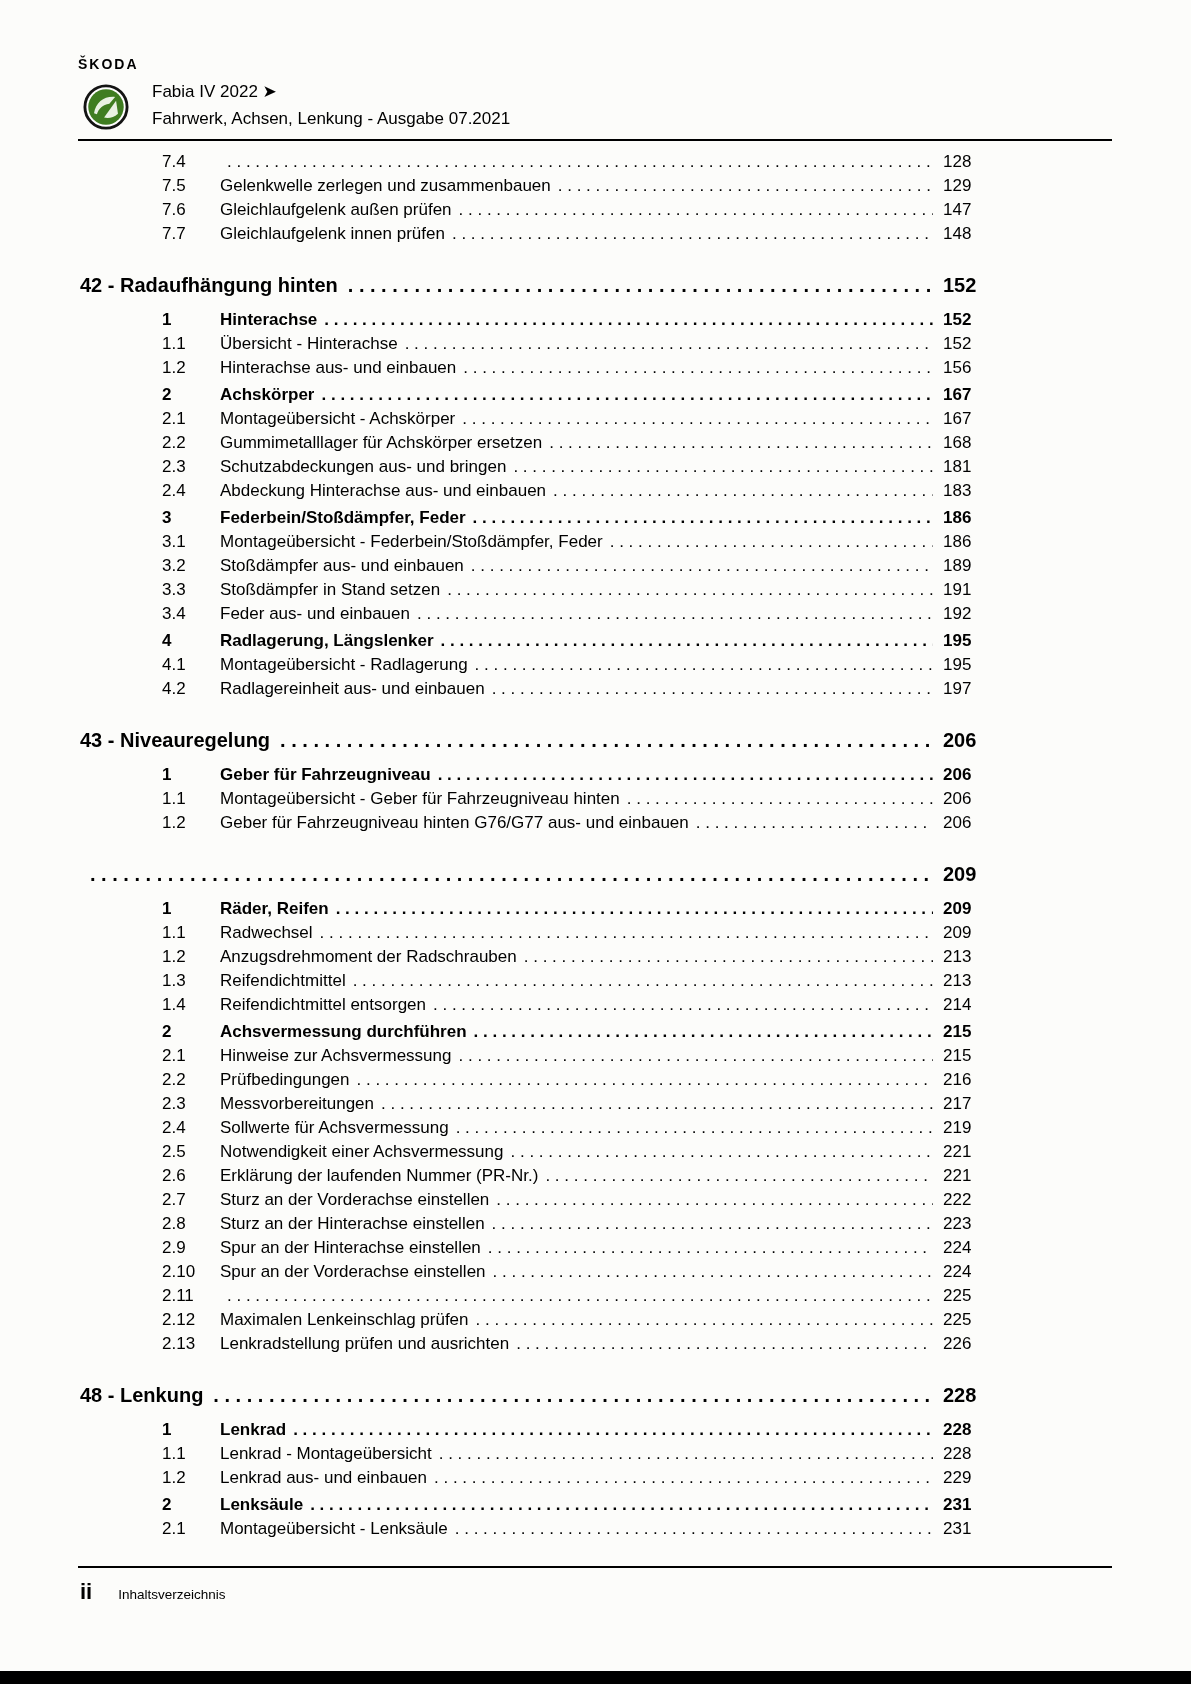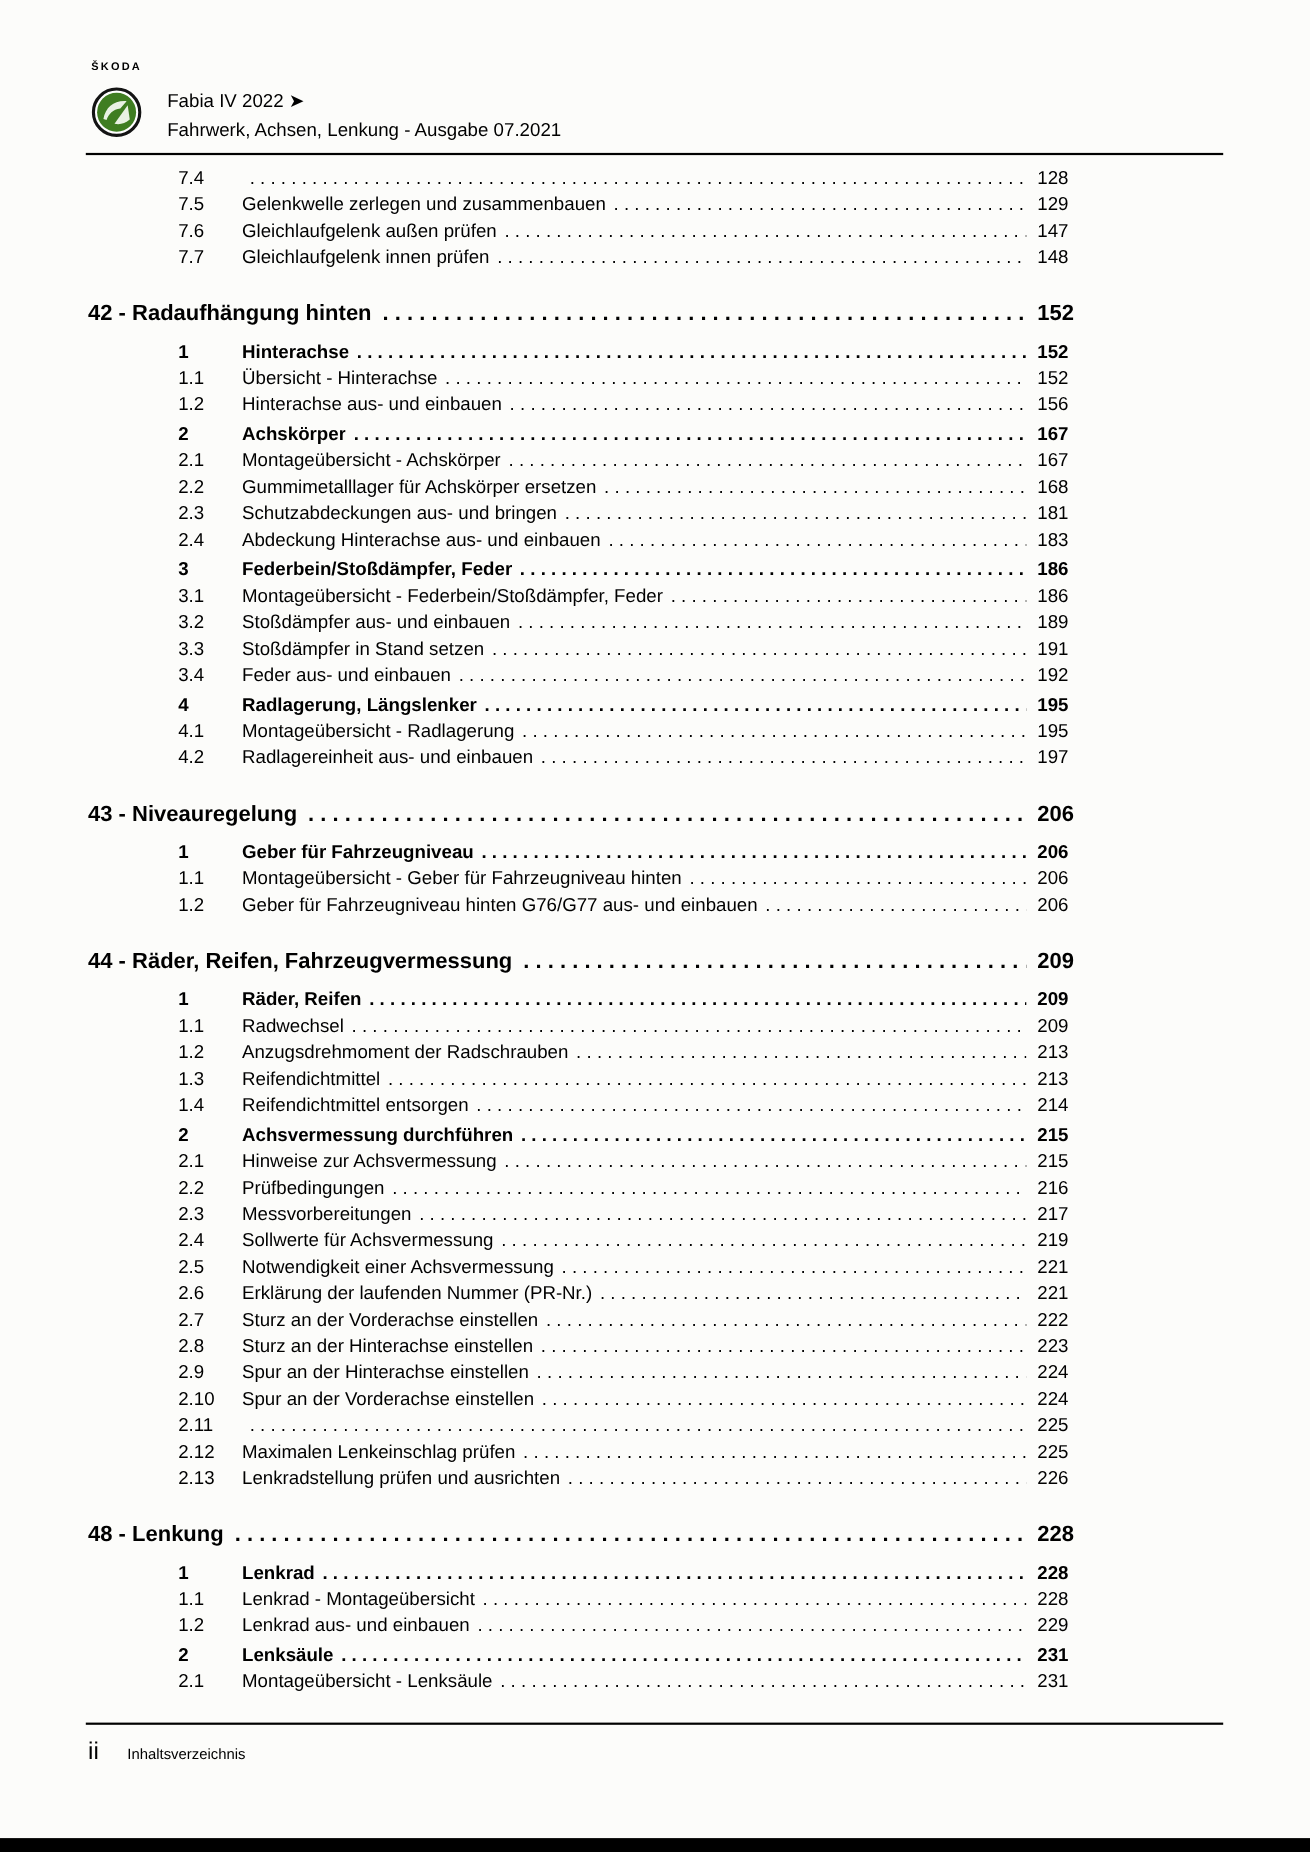--- a/index.html
+++ b/index.html
@@ -11,21 +11,21 @@
     width: 1191px;
     height: 1684px;
     margin: 0 auto;
     background: #fcfcfa;
     color: #000;
     overflow: hidden;
   }
 
   
   .logo-block { position: absolute; top: 56px; left: 78px; width: 56px; text-align: center; }
-  .brand { font-size: 10px; font-weight: bold; letter-spacing: 2px; margin-bottom: 12px; white-space: nowrap; }
+  .brand { font-size: 14px; font-weight: bold; letter-spacing: 2px; margin-bottom: 12px; white-space: nowrap; }
   .logo-svg { width: 46px; height: 46px; display: block; margin: 0 auto; }
 
   .header-text { position: absolute; top: 78px; left: 152px; font-size: 17px; line-height: 27px; }
   .header-text .line1 { white-space: nowrap; }
   .header-text .line2 { white-space: nowrap; }
 
   .rule {
     position: absolute; left: 78px; width: 1034px; height: 0;
     border: none; border-top: 2px solid #000; margin: 0;
   }
@@ -46,21 +46,21 @@
   .row .pagenum { flex: 0 0 auto; min-width: 34px; text-align: left; }
 
   .entry-row { padding-left: 45px; }
   .entry-row.bold { font-weight: bold; margin-top: 3px; }
 
   .chapter-row { font-weight: bold; font-size: 20px; line-height: 30px; margin: 24px 0 8px 0; }
   .chapter-row .leader { margin: 0 10px; }
 
   
   .footer { position: absolute; top: 1580px; left: 80px; display: flex; align-items: baseline; gap: 26px; }
-  .footer .roman { font-size: 22px; line-height: 24px; }
+  .footer .roman { font-size: 22px; line-height: 24px; font-weight: bold; }
   .footer .label { font-size: 13.5px; }
 
   .scan-edge { position: absolute; left: 0; right: 0; bottom: 0; height: 13px; background: #000; }
 </style>
 </head>
 <body>
 
 <div class="page">
 
   <div class="logo-block">
@@ -229,21 +229,20 @@
         </div>
         <div class="row entry-row">
           <span class="num">1.2</span>
           <span class="title">Geber für Fahrzeugniveau hinten G76/G77 aus- und einbauen</span>
           <span class="leader">. . . . . . . . . . . . . . . . . . . . . . . . . . . . . . . . . . . . . . . . . . . . . . . . . . . . . . . . . . . . . . . . . . . . . . . . . . . . . . . . . . . . . . . . . . . . . . . . . . . . . . . . . . . . . . . . . . . . . . . . . . . . . . . . . . . . . . . . . . . . . . . . . . . . . . . . . . . . . . . . . . . . . . . . . . . . . . . . . . . . . . . . . . . . . . . . . . . . . . . . . . . . . . . . . . . . . . . . . . . .</span>
           <span class="pagenum">206</span>
         </div>
       </section>
       <section class="chapter">
         <div class="row chapter-row">
-          <span class="title">44 - Räder, Reifen, Fahrzeugvermessung</span>
           <span class="leader">. . . . . . . . . . . . . . . . . . . . . . . . . . . . . . . . . . . . . . . . . . . . . . . . . . . . . . . . . . . . . . . . . . . . . . . . . . . . . . . . . . . . . . . . . . . . . . . . . . . . . . . . . . . . . . . . . . . . . . . . . . . . . . . . . . . . . . . . . . . . . . . . . . . . . . . . . . . . . . . . . . . . . . . . . . . . . . . . . . . . . . . . . . . . . . . . . . . . . . . . . . . . . . . . . . . . . . . . . . . .</span>
           <span class="pagenum">209</span>
         </div>
         <div class="row entry-row bold">
           <span class="num">1</span>
           <span class="title">Räder, Reifen</span>
           <span class="leader">. . . . . . . . . . . . . . . . . . . . . . . . . . . . . . . . . . . . . . . . . . . . . . . . . . . . . . . . . . . . . . . . . . . . . . . . . . . . . . . . . . . . . . . . . . . . . . . . . . . . . . . . . . . . . . . . . . . . . . . . . . . . . . . . . . . . . . . . . . . . . . . . . . . . . . . . . . . . . . . . . . . . . . . . . . . . . . . . . . . . . . . . . . . . . . . . . . . . . . . . . . . . . . . . . . . . . . . . . . . .</span>
           <span class="pagenum">209</span>
         </div>
         <div class="row entry-row">

